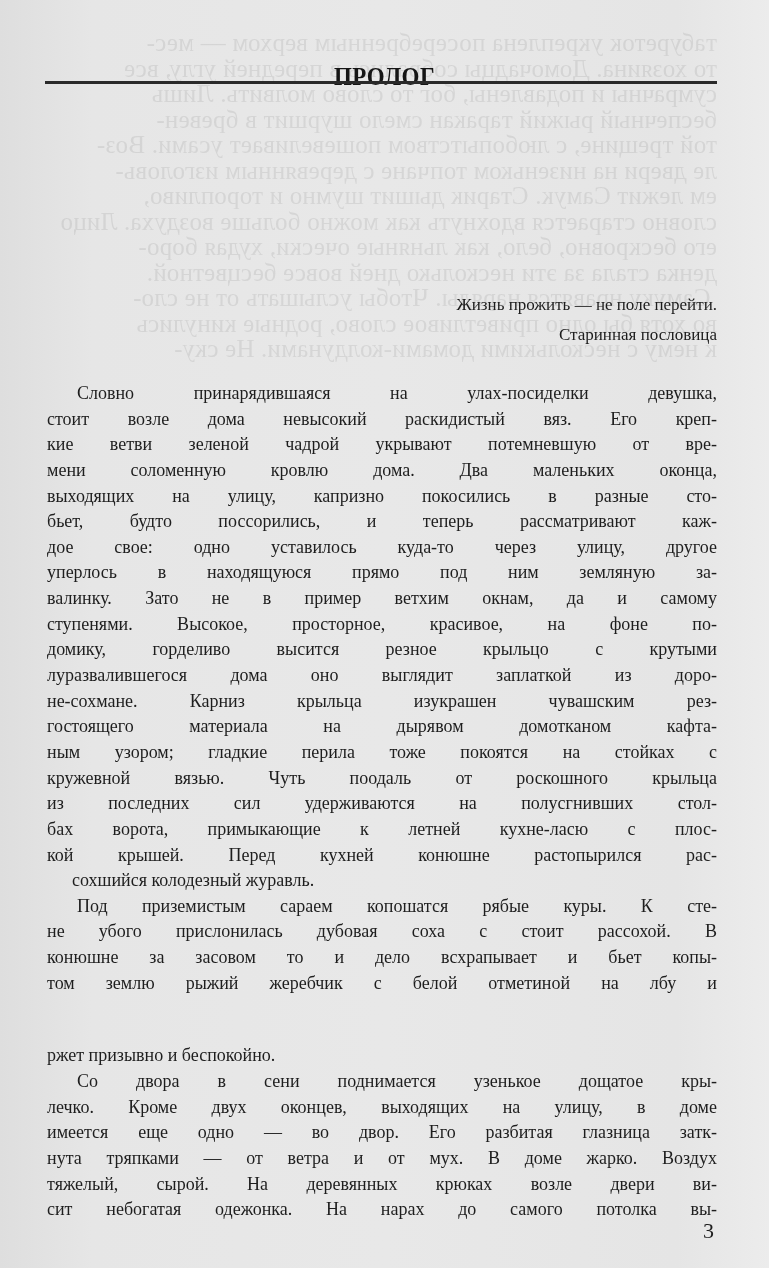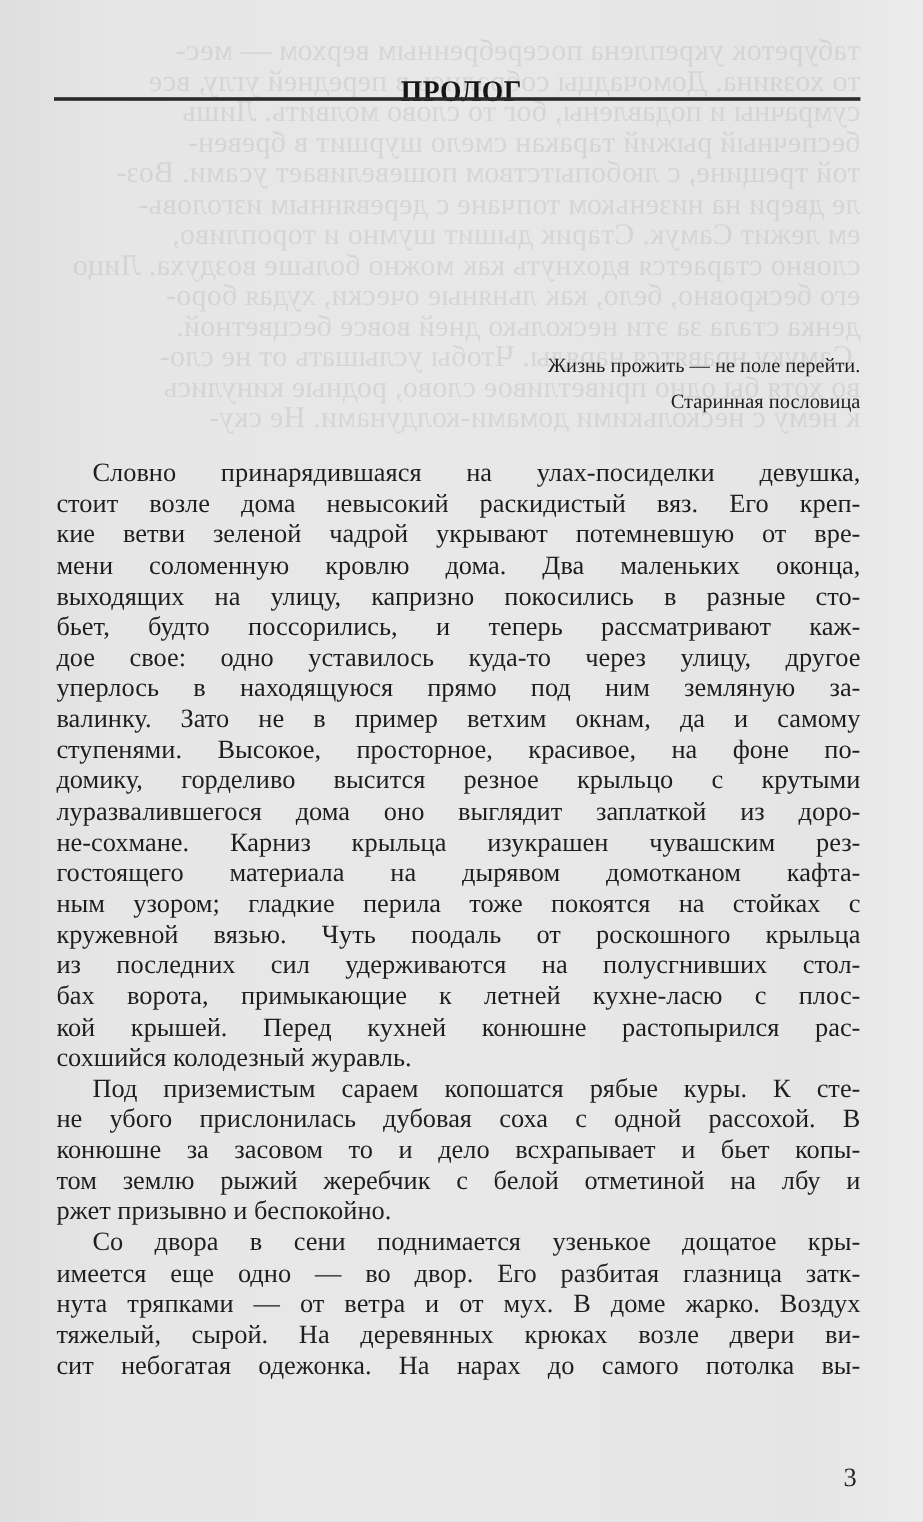--- a/index.html
+++ b/index.html
@@ -64,21 +64,21 @@
     line-height: 30px;
     color: #1c1c1c;
   }
   .epigraph .source {
   }
   .body-text {
     position: absolute;
     left: 47px;
     top: 381px;
     width: 670px;
-    font-size: 22px;
+    font-size: 18px;
     line-height: 25.65px;
     color: #1e1e1e;
   }
   .line {
     display: block;
     white-space: nowrap;
     text-align: justify;
     text-align-last: justify;
     height: 25.65px;
     transform-origin: left center;
@@ -138,31 +138,32 @@
       <span class="line">ступенями. Высокое, просторное, красивое, на фоне по-</span>
       <span class="line">домику, горделиво высится резное крыльцо с крутыми</span>
       <span class="line">луразвалившегося дома оно выглядит заплаткой из доро-</span>
       <span class="line">не-сохмане. Карниз крыльца изукрашен чувашским рез-</span>
       <span class="line">гостоящего материала на дырявом домотканом кафта-</span>
       <span class="line">ным узором; гладкие перила тоже покоятся на стойках с</span>
       <span class="line">кружевной вязью. Чуть поодаль от роскошного крыльца</span>
       <span class="line">из последних сил удерживаются на полусгнивших стол-</span>
       <span class="line">бах ворота, примыкающие к летней кухне-ласю с плос-</span>
       <span class="line">кой крышей. Перед кухней конюшне растопырился рас-</span>
-      <span class="line last" style="width: 670px;">сохшийся колодезный журавль.</span>
+      <span class="line last" style="width: 670px; margin-left: 25px;">сохшийся колодезный журавль.</span>
     </div>
     <div>
       <span class="line indent">Под приземистым сараем копошатся рябые куры. К сте-</span>
-      <span class="line">не убого прислонилась дубовая соха с одной рассохой. В</span>
+      <span class="line">не убого прислонилась дубовая соха с стоит рассохой. В</span>
       <span class="line">конюшне за засовом то и дело всхрапывает и бьет копы-</span>
       <span class="line">том землю рыжий жеребчик с белой отметиной на лбу и</span>
-      <span class="line last" style="width: 670px;">ржет призывно и беспокойно.</span>
+      <span class="line last" style="width: 670px; margin-top: 47px;">ржет призывно и беспокойно.</span>
     </div>
     <div>
       <span class="line indent">Со двора в сени поднимается узенькое дощатое кры-</span>
+      <span class="line">лечко. Кроме двух оконцев, выходящих на улицу, в доме</span>
       <span class="line">имеется еще одно — во двор. Его разбитая глазница затк-</span>
       <span class="line">нута тряпками — от ветра и от мух. В доме жарко. Воздух</span>
       <span class="line">тяжелый, сырой. На деревянных крюках возле двери ви-</span>
       <span class="line">сит небогатая одежонка. На нарах до самого потолка вы-</span>
     </div>
   </div>
 
   <div class="page-number">3</div>
 
 </div>

